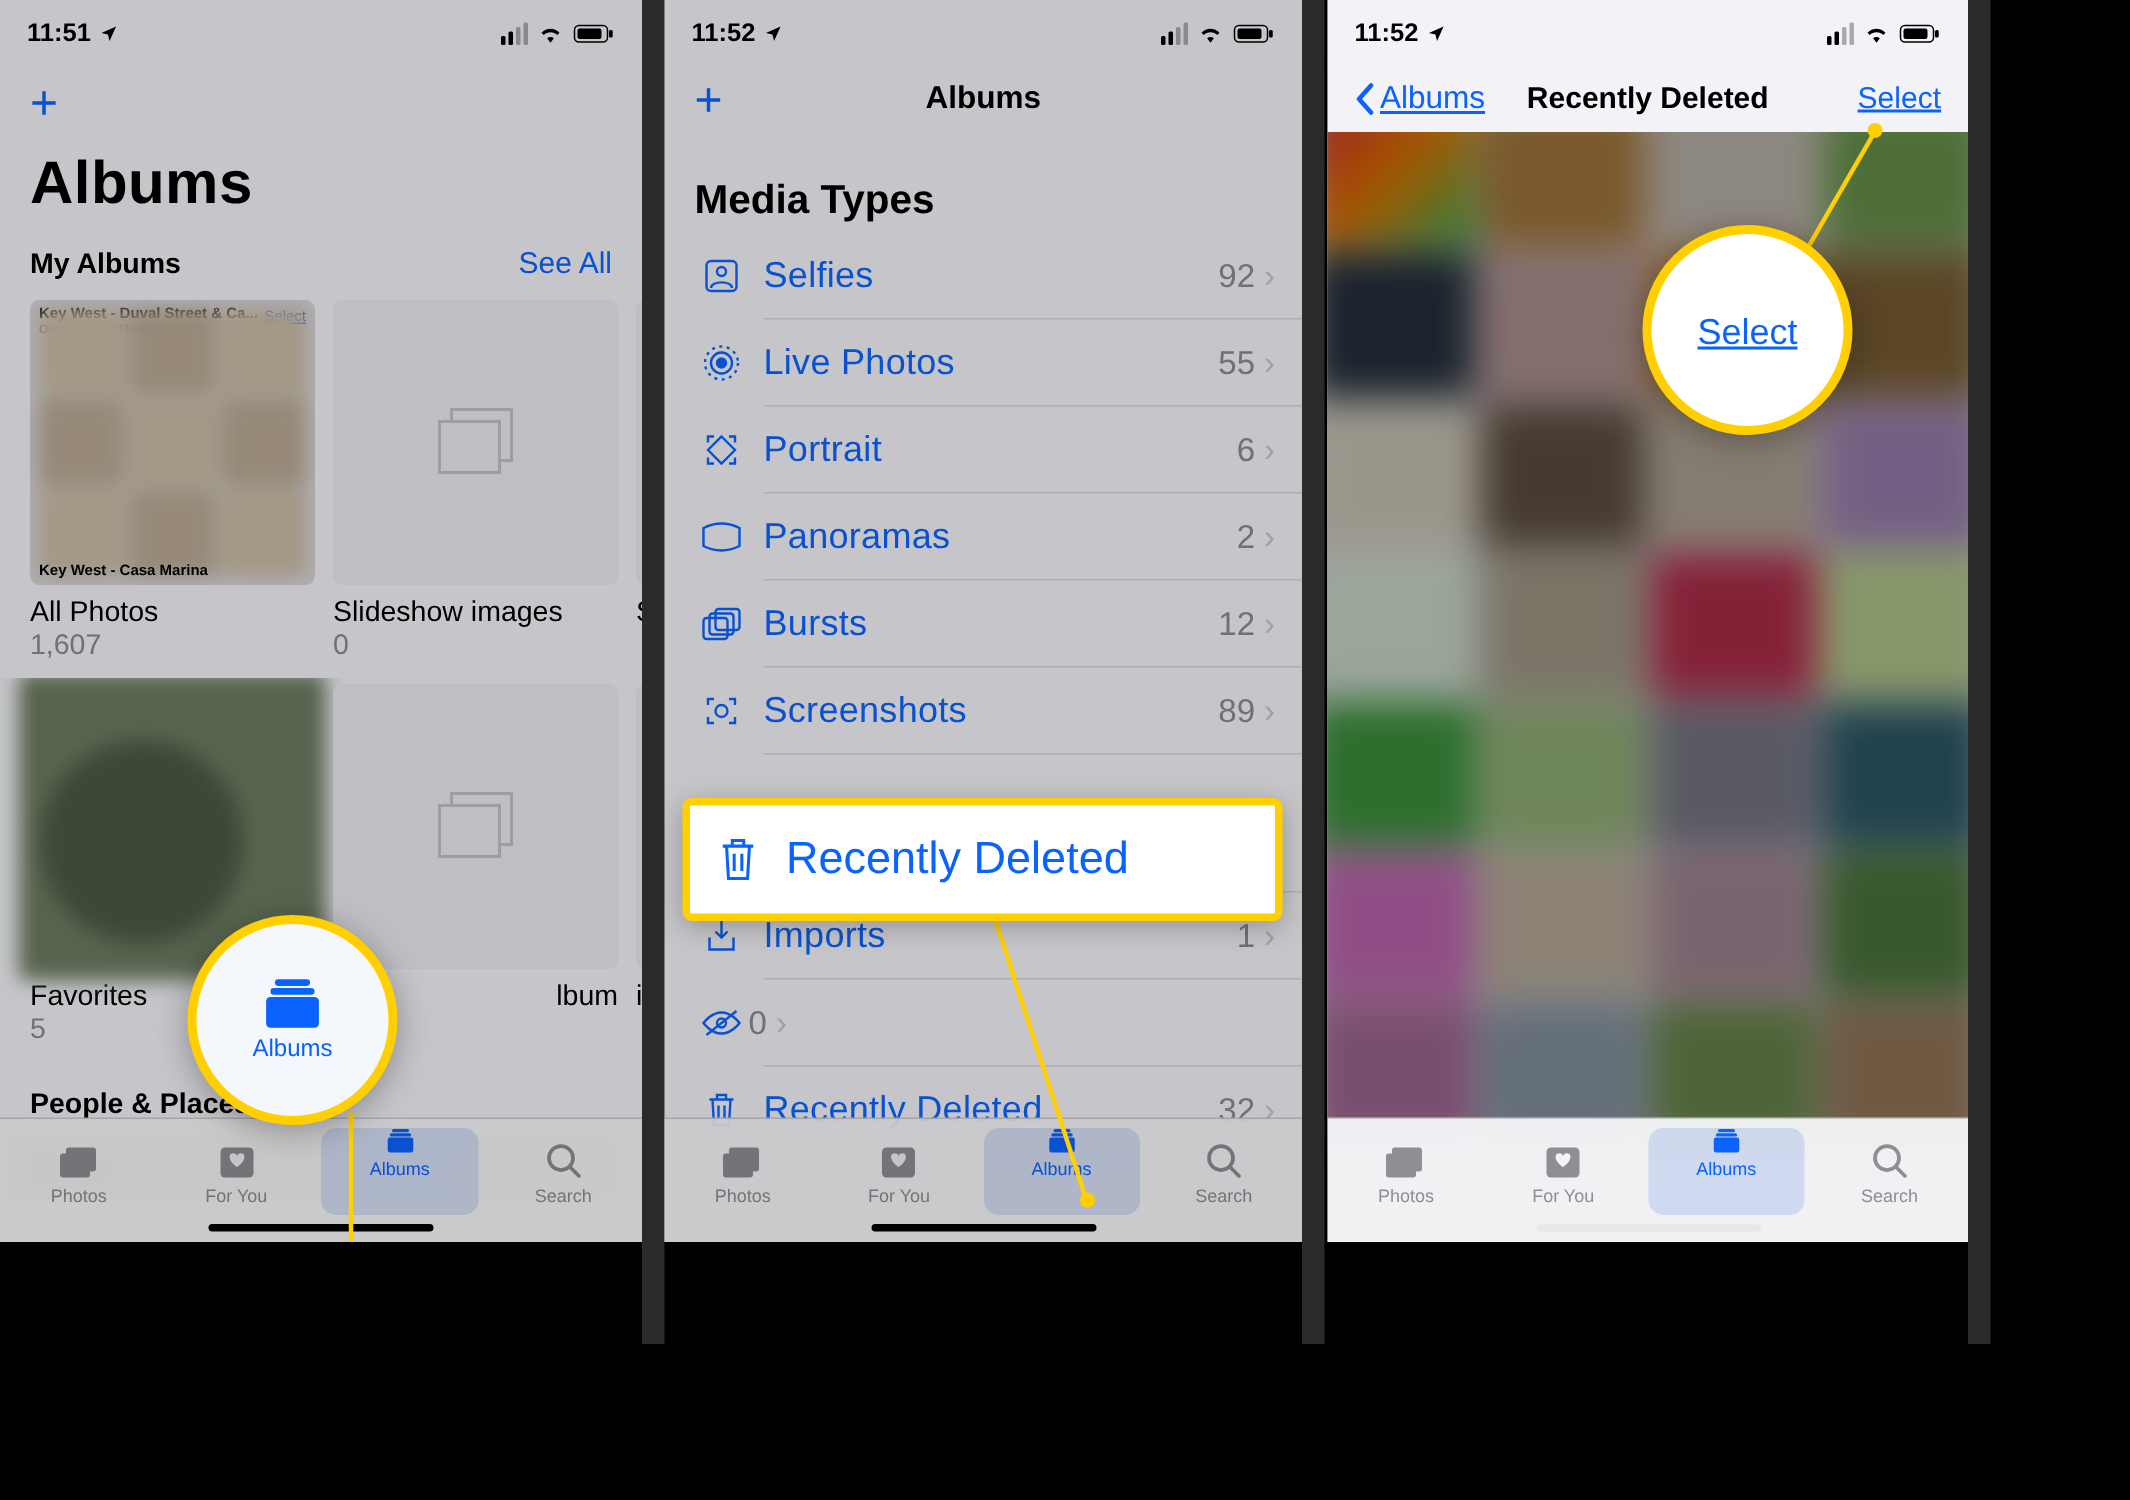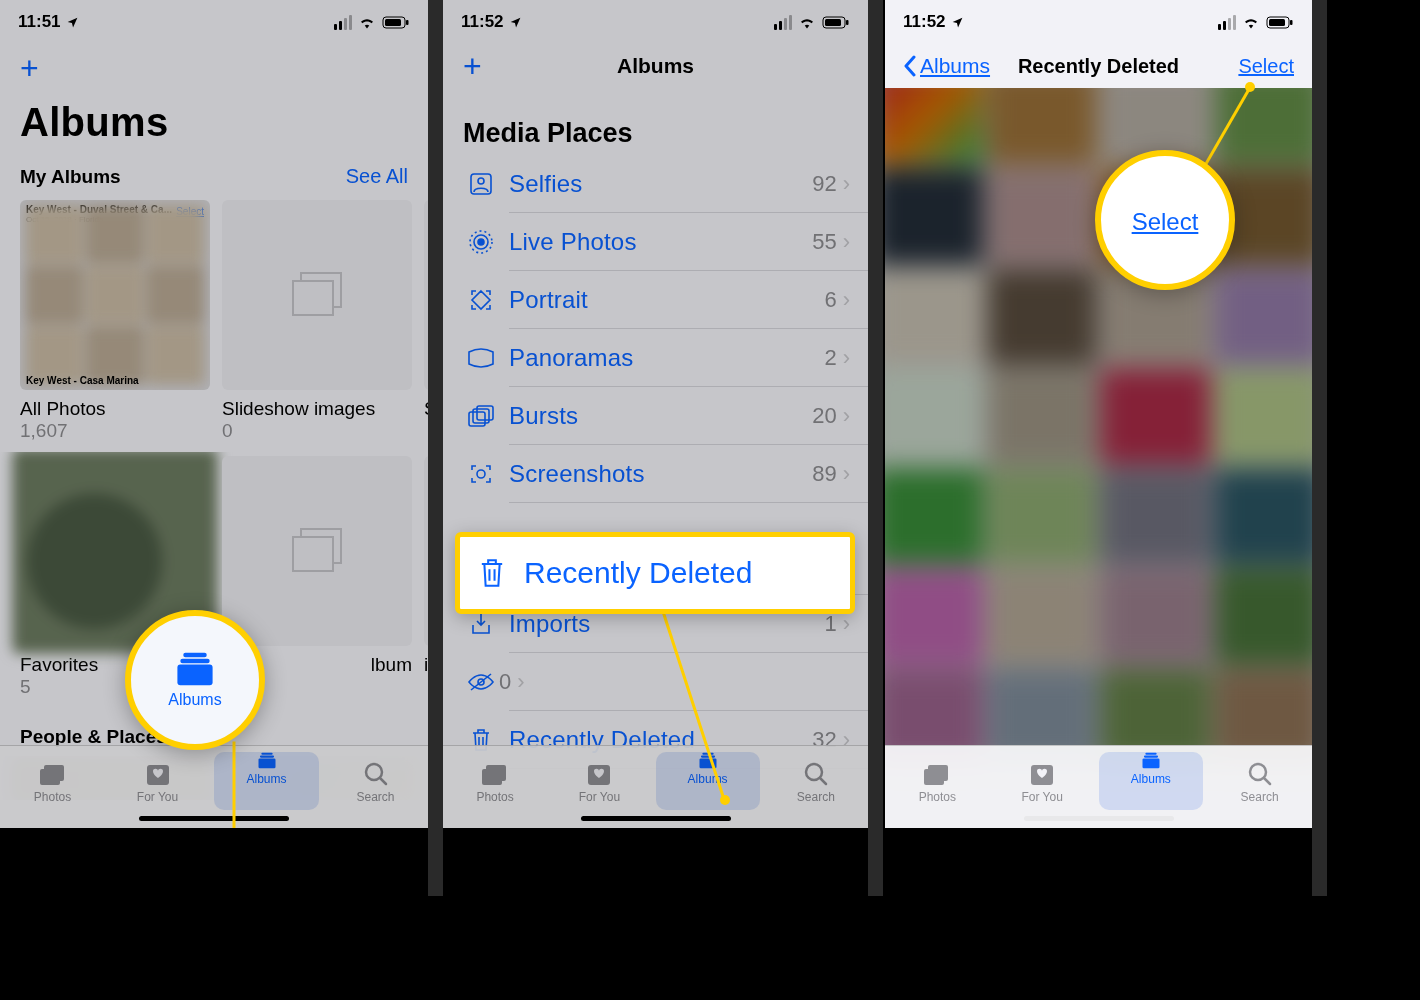--- a/index.html
+++ b/index.html
@@ -304,21 +304,21 @@
               <rect x="3" y="3" width="16" height="7" rx="1.5" fill="#000"></rect>
               <rect x="24" y="4" width="2.5" height="5" rx="1" fill="#000"></rect>
             </svg>
           </span>
         </div>
     </div>
     <div class="nav2">
       <div class="plus">+</div>
       <div class="ttl">Albums</div>
     </div>
-    <div class="mt-title">Media Places</div>
+    <div class="mt-title">Media Types</div>
     <div class="list">
       <div class="row">
           <span class="ic">
             <svg width="26" height="26" viewBox="0 0 26 26">
               <rect x="3" y="3" width="20" height="20" rx="3"></rect>
               <circle cx="13" cy="10" r="3"></circle>
               <path d="M6 21 C6 16 20 16 20 21"></path>
             </svg>
           </span>
           <span class="lbl">Selfies</span>
@@ -359,21 +359,21 @@
         </div>
       <div class="row">
           <span class="ic">
             <svg width="28" height="24" viewBox="0 0 28 24">
               <rect x="10" y="2" width="16" height="14" rx="2"></rect>
               <rect x="6" y="5" width="16" height="14" rx="2"></rect>
               <rect x="2" y="8" width="16" height="14" rx="2"></rect>
             </svg>
           </span>
           <span class="lbl">Bursts</span>
-          <span class="cnt">20</span>
+          <span class="cnt">12</span>
           <span class="chev">›</span>
         </div>
       <div class="row">
           <span class="ic">
             <svg width="26" height="26" viewBox="0 0 26 26">
               <path d="M4 9 L4 5 L8 5 M18 5 L22 5 L22 9 M22 17 L22 21 L18 21 M8 21 L4 21 L4 17"></path>
               <circle cx="13" cy="13" r="4"></circle>
             </svg>
           </span>
           <span class="lbl">Screenshots</span>

